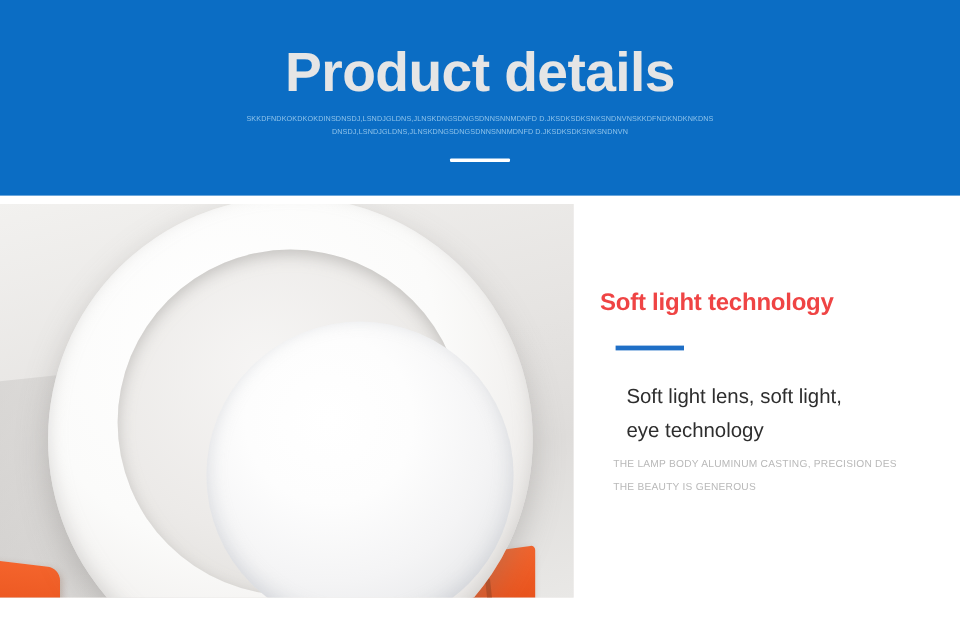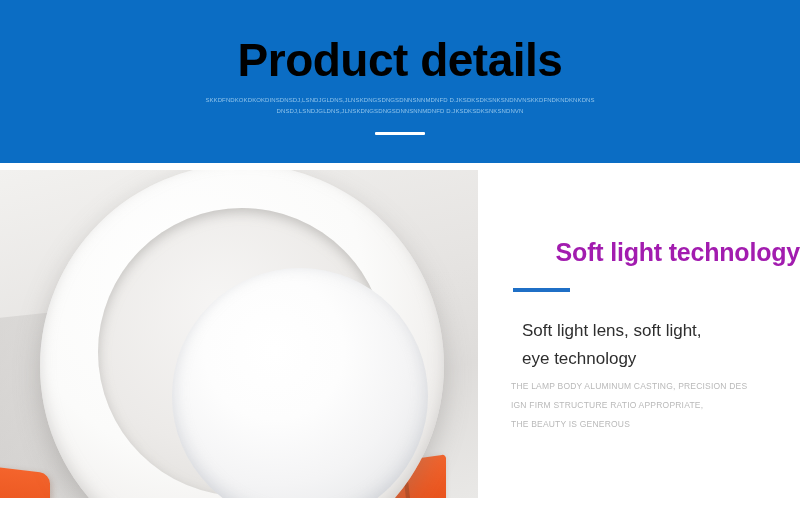--- a/index.html
+++ b/index.html
@@ -16,21 +16,21 @@
   .banner{
     position:absolute;left:0;top:0;width:800px;height:163px;
     background:#0b6dc4;
     overflow:hidden;
   }
   .banner-title{
     position:absolute;left:0;top:33px;width:800px;
     text-align:center;
     font-size:46px;line-height:54px;
     font-weight:bold;
-    color:#000000;
+    color:#e5e5e5;
     letter-spacing:-0.5px;
     font-family:"Liberation Sans", sans-serif;
   }
   .banner-sub{
     position:absolute;left:0;top:95px;width:800px;
     text-align:center;
     color:#8fc3ea;
     font-size:6px;
     line-height:11px;
     letter-spacing:0.1px;
@@ -105,24 +105,23 @@
     border-radius:50%;
     background:radial-gradient(circle at 40% 32%, #ffffff 0%, #fdfdfd 30%, #f4f4f5 58%, #e7e8ea 82%, #dadcdf 100%);
     box-shadow:inset 0 -5px 16px rgba(175,180,188,0.45);
   }
 
   
   .col{
     position:absolute;left:500px;top:236px;width:300px;
   }
   .headline{
-    font-size:25px;line-height:32px;font-weight:bold;
-    color:#a21caf;letter-spacing:-0.2px;
+    font-size:20px;line-height:32px;font-weight:bold;
+    color:#ef4444;letter-spacing:-0.2px;
     font-family:"Liberation Sans", sans-serif;
-    text-align:right;
   }
   .accent-bar{
     margin-top:20px;margin-left:13px;
     width:57px;height:4px;background:#1f6fc6;
   }
   .body-text{
     margin-top:25px;margin-left:22px;
     font-size:17px;line-height:28px;
     color:#2e2e2e;
     font-family:"Liberation Sans", sans-serif;
@@ -171,18 +170,17 @@
 
     <div class="accent-bar"></div>
 
     <div class="body-text">
       <div>Soft light lens, soft light,</div>
       <div>eye technology</div>
     </div>
 
     <div class="caption">
       <div>THE LAMP BODY ALUMINUM CASTING, PRECISION DES</div>
-      <div>IGN FIRM STRUCTURE RATIO APPROPRIATE,</div>
       <div>THE BEAUTY IS GENEROUS</div>
     </div>
   </div>
 
 </div>
 
 </body></html>

